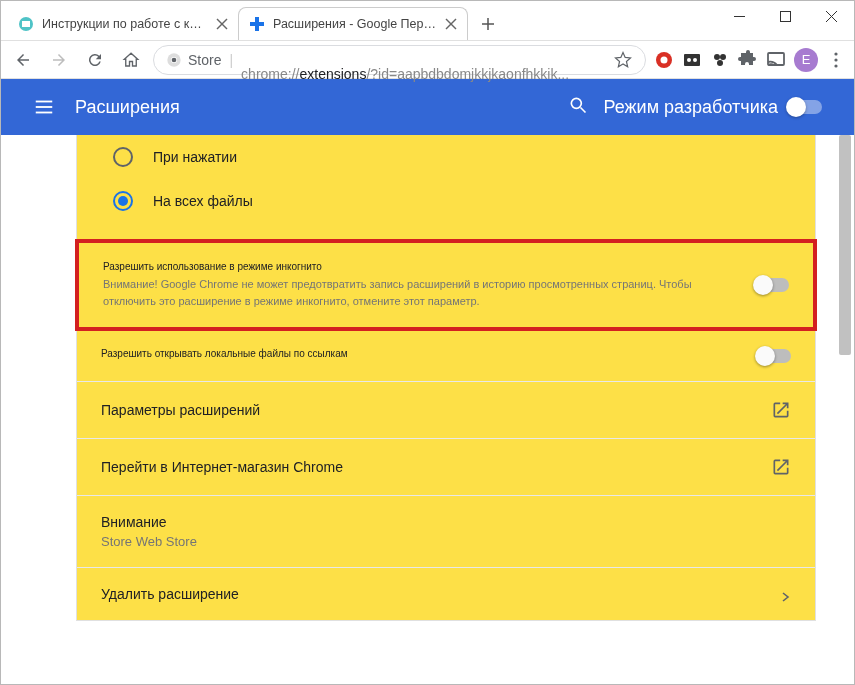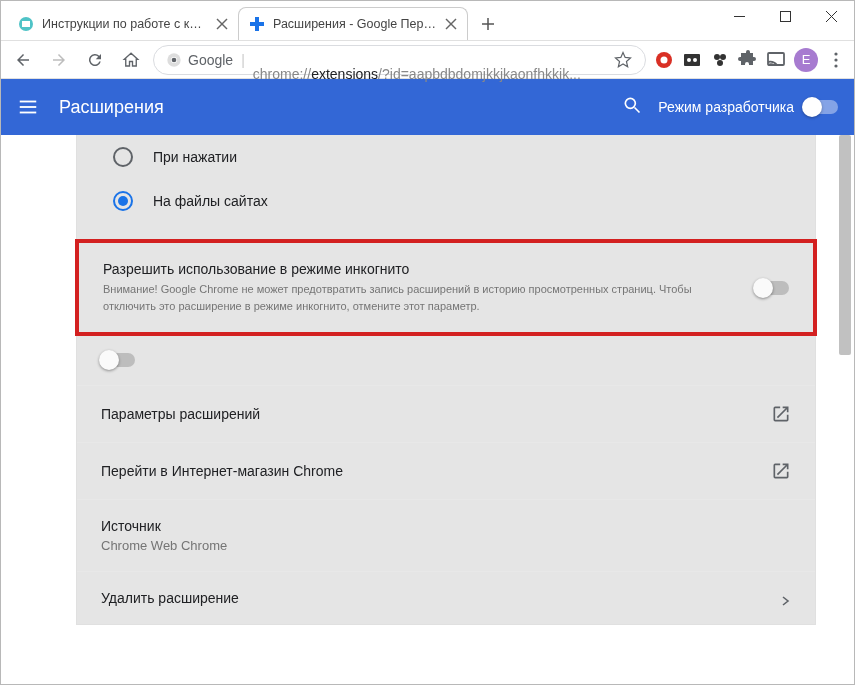--- a/index.html
+++ b/index.html
@@ -28,45 +28,45 @@
 .omnibox { flex: 1; display: flex; align-items: center; height: 30px; border: 1px solid #dadce0; border-radius: 15px; padding: 0 12px; font-size: 14px; color: #5f6368; gap: 8px; }
 .omnibox .chrome-chip { display: flex; align-items: center; gap: 6px; }
 .omnibox .url { flex: 1; white-space: nowrap; overflow: hidden; text-overflow: ellipsis; margin-top: 29px; }
 .url .host { color: #202124; }
 .url .pathdim { color: #888; }
 .toolbar-actions { display: flex; align-items: center; gap: 8px; }
 .ticon { width: 20px; height: 20px; display: flex; align-items: center; justify-content: center; color: #5f6368; }
 .avatar { width: 24px; height: 24px; border-radius: 50%; background: #a77bd0; color: #fff; display: flex; align-items: center; justify-content: center; font-size: 13px; }
 
 
-.appbar { height: 56px; background: #3367d6; display: flex; align-items: center; padding: 0 16px; color: #fff; }
+.appbar { height: 56px; background: #3367d6; display: flex; align-items: center; padding: 0 32px; color: #fff; }
 .appbar .menu { margin-right: 20px; display: flex; }
 .appbar .apptitle { font-size: 18px; font-weight: 400; flex: 1; }
 .appbar .searchico { margin-right: 16px; }
-.appbar .devlabel { font-size: 14px; margin-right: 10px; }
+.appbar .devlabel { font-size: 18px; margin-right: 10px; }
 .devtoggle { width: 34px; height: 14px; background: rgba(255,255,255,0.4); border-radius: 7px; position: relative; }
 .devtoggle::after { content: ""; position: absolute; width: 20px; height: 20px; background: #fff; border-radius: 50%; top: -3px; left: -2px; box-shadow: 0 1px 3px rgba(0,0,0,0.3); }
 
 
 .content-wrap { height: calc(685px - 40px - 38px - 56px); overflow-y: auto; background: #fff; position: relative; }
-.page { width: 740px; margin: 0 8px 0 75px; background: #e5e5e5; border: 1px solid #e0e0e0; border-top: none; }
+.page { width: 740px; margin: 0 8px 0 75px; background: #fde047; border: 1px solid #e0e0e0; border-top: none; }
 .scrolltrack { position: absolute; right: 2px; top: 0; width: 14px; height: 100%; }
 .scrollthumb { position: absolute; right: 1px; top: 0; width: 12px; height: 220px; background: #c1c1c1; border-radius: 2px; }
 
 
 .radios { padding: 0 0 18px 36px; }
 .radio-row { display: flex; align-items: center; height: 44px; gap: 20px; font-size: 14px; color: #202124; }
 .radio { width: 20px; height: 20px; border: 2px solid #5f6368; border-radius: 50%; display: flex; align-items: center; justify-content: center; }
 .radio.selected { border-color: #1a73e8; }
 .radio.selected::after { content: ""; width: 10px; height: 10px; background: #1a73e8; border-radius: 50%; }
 
 
 .section { padding: 18px 24px; border-top: 1px solid #e8e8e8; display: flex; align-items: center; gap: 16px; }
 .section .body { flex: 1; }
-.section .title { font-size: 14px; color: #202124; margin-bottom: 4px; }
+.section .title { font-size: 10px; color: #202124; margin-bottom: 4px; }
 .section .desc { font-size: 11px; color: #757575; line-height: 1.5; }
 .section.highlight { border: 4px solid #d32020; margin: -2px; position: relative; z-index: 1; }
 
 .toggle { width: 34px; height: 14px; background: #bdbdbd; border-radius: 7px; position: relative; flex-shrink: 0; }
 .toggle::after { content: ""; position: absolute; width: 20px; height: 20px; background: #fafafa; border-radius: 50%; top: -3px; left: -2px; box-shadow: 0 1px 3px rgba(0,0,0,0.4); }
 
 .link-row { padding: 18px 24px; border-top: 1px solid #e8e8e8; display: flex; align-items: center; font-size: 14px; color: #202124; gap: 48px; }
 .link-row .label { flex: 1; }
 .openext { width: 20px; height: 20px; color: #5f6368; }
 .chev { width: 10px; height: 10px; color: #5f6368; }
@@ -154,21 +154,21 @@
         <path d="M12 3l-9 8h2v9h5v-6h4v6h5v-9h2z" fill="none" stroke="currentColor" stroke-width="1.8"></path>
       </svg>
     </div>
   <div class="omnibox">
     <span class="chrome-chip">
       <svg width="16" height="16" viewBox="0 0 24 24">
           <circle cx="12" cy="12" r="10" fill="#ddd"></circle>
           <circle cx="12" cy="12" r="4.5" fill="#fff"></circle>
           <circle cx="12" cy="12" r="3.5" fill="#5f6368"></circle>
         </svg>
-      <span>Google</span>
+      <span>Store</span>
     </span>
     <span style="color:#ccc">|</span>
     <span class="url">
       <span class="pathdim">chrome://</span><span class="host">extensions</span><span class="pathdim">/?id=aapbdbdomjkkjkaonfhkkik...</span>
     </span>
     <span class="ticon">
         <svg width="18" height="18" viewBox="0 0 24 24">
           <path d="M12 17.3l-6.2 3.7 1.6-7L2 9.2l7.1-.6L12 2l2.9 6.6 7.1.6-5.4 4.8 1.6 7z" fill="none" stroke="currentColor" stroke-width="1.6"></path>
         </svg>
       </span>
@@ -237,53 +237,56 @@
 <div class="content-wrap">
   <div class="page">
 
     <div class="radios">
       <div class="radio-row">
         <span class="radio"></span>
         <span>При нажатии</span>
       </div>
       <div class="radio-row">
         <span class="radio selected"></span>
-        <span>На файлы сайтах</span>
+        <span>На всех файлы</span>
       </div>
     </div>
 
     <div class="section highlight">
       <div class="body">
         <div class="title">Разрешить использование в режиме инкогнито</div>
         <div class="desc">Внимание! Google Chrome не может предотвратить запись расширений в историю просмотренных страниц. Чтобы отключить это расширение в режиме инкогнито, отмените этот параметр.</div>
       </div>
       <div class="toggle"></div>
     </div>
 
     <div class="section">
+      <div class="body">
+        <div class="title">Разрешить открывать локальные файлы по ссылкам</div>
+      </div>
       <div class="toggle"></div>
     </div>
 
     <div class="link-row">
       <span class="label">Параметры расширений</span>
       <span class="openext"><svg viewBox="0 0 24 24">
             <path d="M19 19H5V5h6V3H5a2 2 0 0 0-2 2v14a2 2 0 0 0 2 2h14a2 2 0 0 0 2-2v-6h-2zM14 3v2h3.6L7 15.6 8.4 17 19 6.4V10h2V3z" fill="currentColor"></path>
           </svg></span>
     </div>
 
     <div class="link-row">
       <span class="label">Перейти в Интернет-магазин Chrome</span>
       <span class="openext"><svg viewBox="0 0 24 24">
             <path d="M19 19H5V5h6V3H5a2 2 0 0 0-2 2v14a2 2 0 0 0 2 2h14a2 2 0 0 0 2-2v-6h-2zM14 3v2h3.6L7 15.6 8.4 17 19 6.4V10h2V3z" fill="currentColor"></path>
           </svg></span>
     </div>
 
     <div class="info-row">
-      <div class="lbl">Источник</div>
-      <div class="val">Chrome Web Chrome</div>
+      <div class="lbl">Внимание</div>
+      <div class="val">Store Web Store</div>
     </div>
 
     <div class="link-row">
       <span class="label">Удалить расширение</span>
       <span class="chev"><svg viewBox="0 0 10 10">
             <path d="M2 1 l5 4 -5 4" fill="none" stroke="currentColor" stroke-width="1.6"></path>
           </svg></span>
     </div>
 
   </div>

